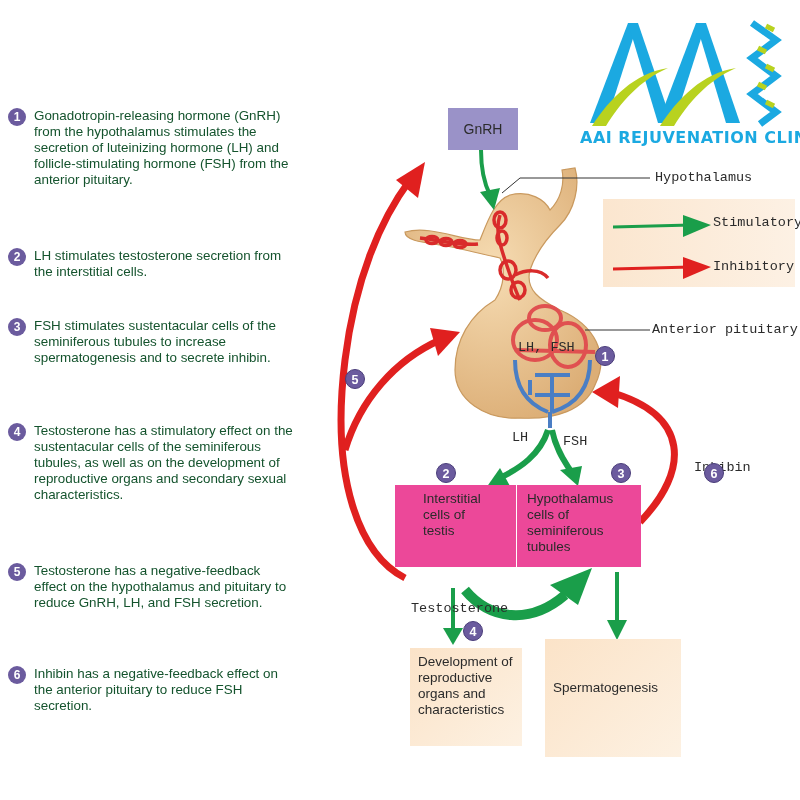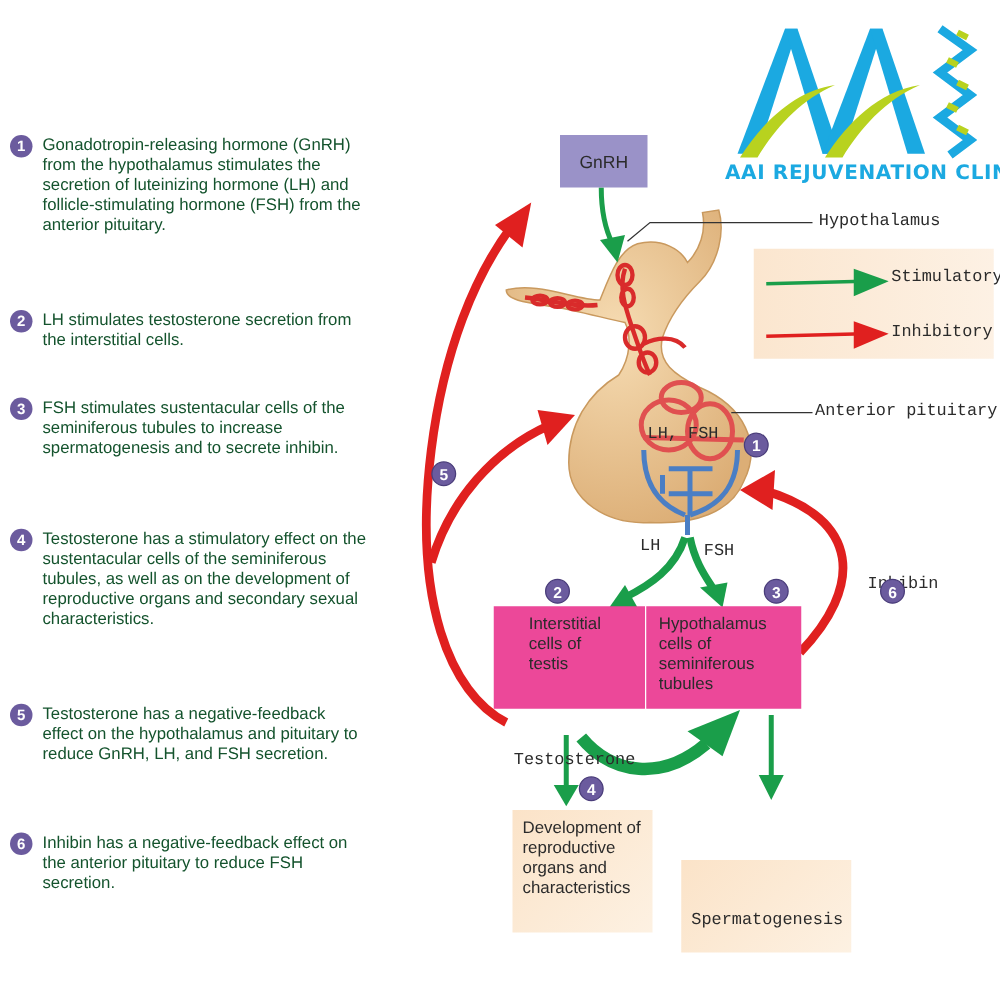--- a/index.html
+++ b/index.html
@@ -180,21 +180,21 @@
   <div>seminiferous</div>
   <div>tubules</div>
 </div>
 
 <div class="box outbox" style="left:386px;top:648px;width:112px;height:98px;padding:6px 0 0 8px;margin-left:24px;">
   <div>Development of</div>
   <div>reproductive</div>
   <div>organs and</div>
   <div>characteristics</div>
 </div>
-<div class="box outbox" style="left:545px;top:688px;width:136px;height:74px;font-family:Liberation Mono, monospace;">
+<div class="box outbox" style="left:545px;top:639px;width:136px;height:118px;">
   <div style="position:absolute;left:8px;top:41px;">Spermatogenesis</div>
 </div>
 
 <div class="badge" style="left:595px;top:346px;">1</div>
 <div class="badge" style="left:436px;top:463px;">2</div>
 <div class="badge" style="left:611px;top:463px;">3</div>
 <div class="badge" style="left:463px;top:621px;">4</div>
 <div class="badge" style="left:345px;top:369px;">5</div>
 <div class="badge" style="left:704px;top:463px;">6</div>
 

